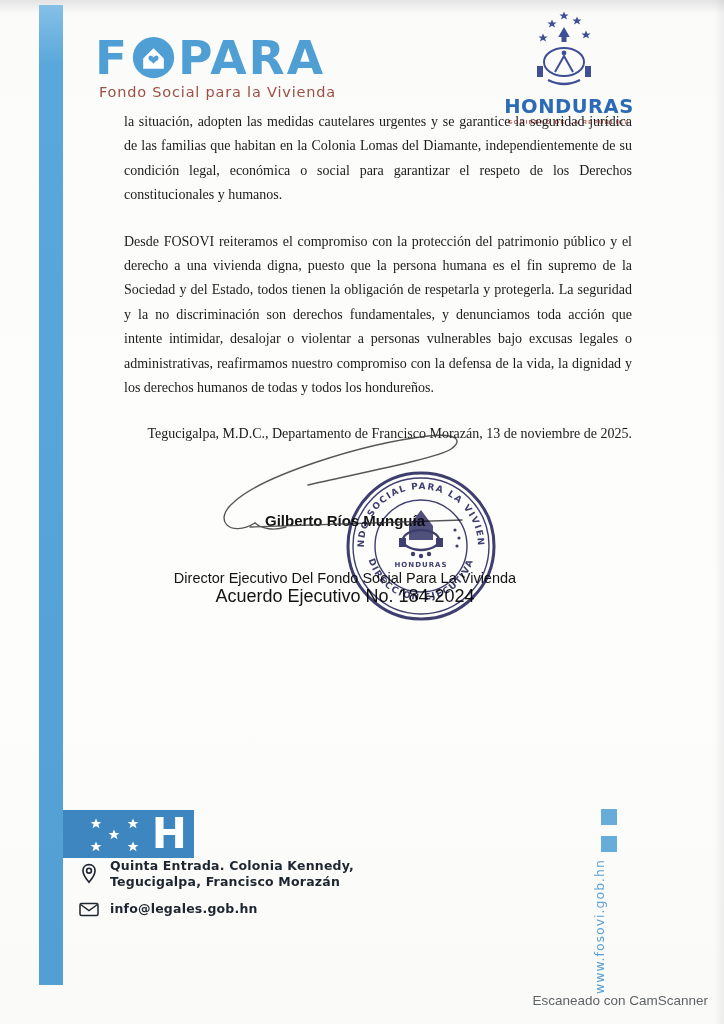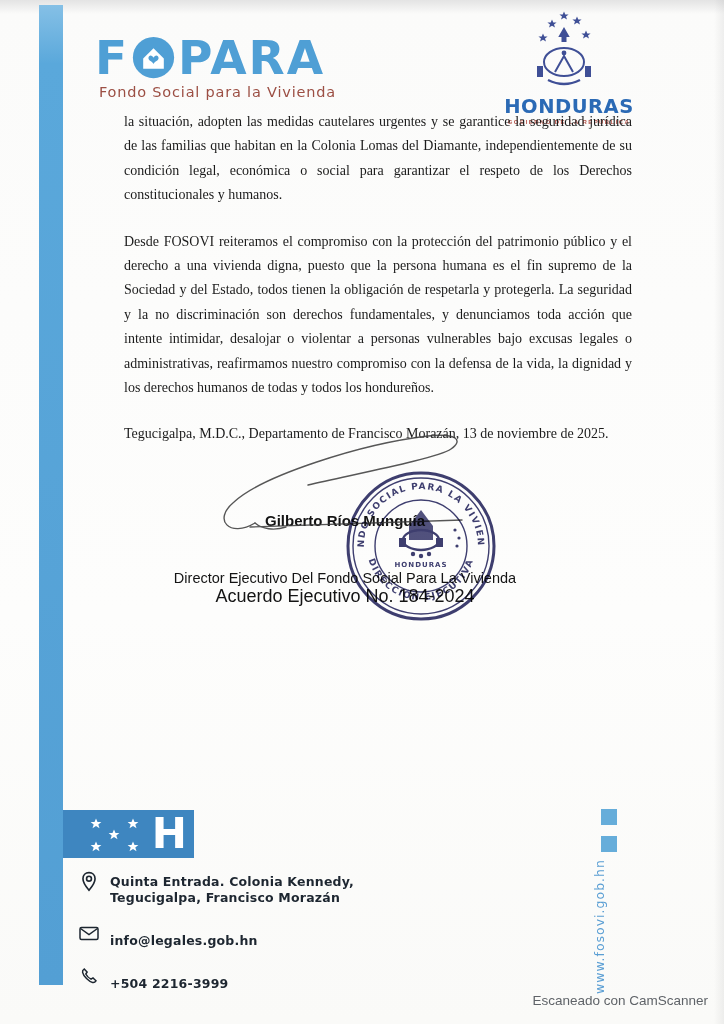--- a/index.html
+++ b/index.html
@@ -38,21 +38,21 @@
   
   .honduras{ position:absolute; left:498px; top:8px; width:142px; text-align:center; }
   .honduras-word{ margin-top:1px; color:#2b6ab5; font-weight:800; font-size:19.5px; letter-spacing:.5px;
     font-family:"DejaVu Sans", sans-serif; }
   .honduras-sub{ margin-top:1px; color:#b5544a; font-size:6px; letter-spacing:1.4px; font-weight:bold; }
 
   
   .letter{ position:absolute; left:124px; top:110px; width:508px;
     font-family:"Liberation Serif", serif; font-size:14px; line-height:24.4px; color:#1b1b1b; }
   .letter p{ text-align:justify; margin-bottom:22px; }
-  .letter .dateline{ text-align:left; margin-top:14px; margin-bottom:0; }
+  .letter .dateline{ text-align:right; margin-top:14px; margin-bottom:0; }
 
   
   .signature-svg{ position:absolute; left:210px; top:428px; z-index:2; }
   .signature-block{ position:absolute; left:170px; top:512px; width:350px; text-align:center; z-index:1;
     font-family:Liberation Sans, sans-serif; color:#141414; }
   .signature-block .sig-name{ font-weight:bold; font-size:15px; line-height:18px; }
   .signature-block .sig-title{ font-size:14.5px; line-height:18px;margin-top:39px; }
   .signature-block .sig-decree{ font-size:18px; line-height:18px; }
   .stamp{ position:absolute; left:341px; top:466px; width:160px; height:160px; z-index:3;
     mix-blend-mode:multiply; opacity:.88; }
@@ -61,21 +61,21 @@
   .flag-band{ position:absolute; left:63px; top:810px; width:131px; height:48px; background:#3e86c0; }
   .flag-band .stars{ position:absolute; left:0; top:0; }
   .flag-h{ position:absolute; right:7px; top:1px; color:#ffffff; font-family:"DejaVu Sans", sans-serif;
     font-weight:bold; font-size:42px; line-height:46px; }
 
   
   .contacts{ position:absolute; left:78px; top:858px; display:flex; flex-direction:column; gap:11px;
     color:#1d2630; font-family:"DejaVu Sans", sans-serif; }
   .contact-row{ display:flex; align-items:center; gap:10px; }
   .contact-row .cicon{ width:22px; display:flex; justify-content:center; flex:0 0 22px; }
-  .contact-text{ font-size:12.5px; font-weight:600; line-height:16px; letter-spacing:.2px;margin-top:16px; }
+  .contact-text{ font-size:12.5px; font-weight:600; line-height:16px; letter-spacing:.2px; }
   .social-icons{ display:flex; align-items:center; gap:7px; }
 
   
   .sq{ position:absolute; width:16px; height:16px; background:#66adda; }
   .sq1{ left:601px; top:809px; }
   .sq2{ left:601px; top:836px; }
   .site-vertical{ position:absolute; left:592px; top:852px; height:142px;
     writing-mode:vertical-rl; transform:rotate(180deg);
     color:#5b9fd4; font-size:12.5px; letter-spacing:1px; font-family:"DejaVu Sans", sans-serif; }
 
@@ -214,28 +214,20 @@
     <div class="contact-row">
       <span class="cicon">
         <svg width="20" height="15" viewBox="0 0 20 15" fill="none" stroke="#1d2630" stroke-width="1.5">
           <rect x="1" y="1.5" width="18" height="12" rx="1.5"></rect>
           <path d="M1.5 2.5 L10 8.5 L18.5 2.5"></path>
         </svg>
       </span>
       <div class="contact-text">info@legales.gob.hn</div>
     </div>
 
-    <div class="contact-row">
-      <span class="cicon">
-        <svg width="18" height="18" viewBox="0 0 18 18" fill="none" stroke="#1d2630" stroke-width="1.5" stroke-linecap="round">
-          <path d="M4.2 2 C3 2.8 2.3 4 2.6 5.4 C3.3 9 9 14.7 12.6 15.4 C14 15.7 15.2 15 16 13.8 L13 10.9 L11 12.2 C9.2 11.3 6.7 8.8 5.8 7 L7.1 5 Z"></path>
-        </svg>
-      </span>
-      <div class="contact-text">+504 2216-3999</div>
-    </div>
 
 
   </div>
 
   <div class="sq sq1"></div>
   <div class="sq sq2"></div>
   <div class="site-vertical">www.fosovi.gob.hn</div>
 
   <div class="scan-note">Escaneado con CamScanner</div>
 

